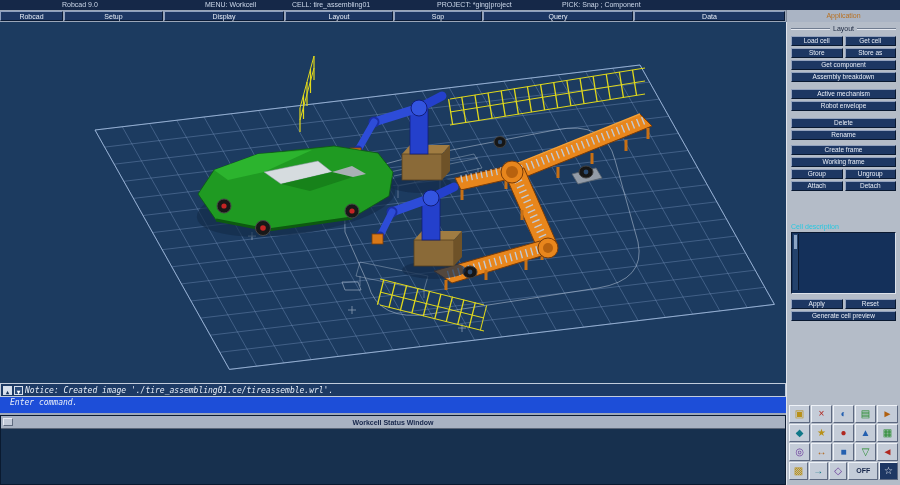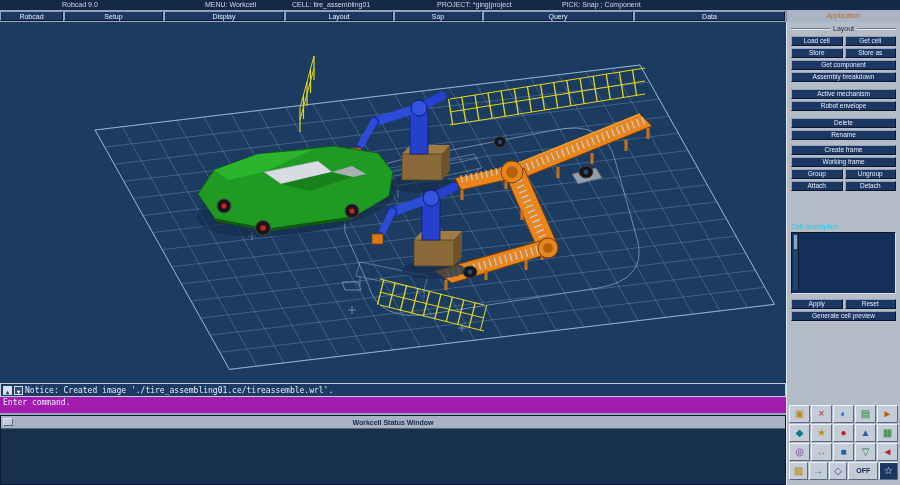--- a/index.html
+++ b/index.html
@@ -40,29 +40,29 @@
   .gap6{height:5px;}.gap4{height:3px;}.gap-big{height:30px;}
   .desc-label{font-size:7px;color:#28c8e0;margin:0 0 2px;}
   .desc-box{height:60px;background:#14305a;border:1px solid;border-color:#0a1830 #dde2ea #dde2ea #0a1830;
     position:relative;margin-bottom:5px;}
   .desc-scroll{position:absolute;left:1px;top:1px;width:5px;height:56px;background:#24426c;
     border-right:1px solid #0a1830;}
   .desc-thumb{position:absolute;left:1px;top:1px;width:3px;height:14px;background:#8ca4c4;}
   .desc-text{position:absolute;left:9px;top:2px;right:2px;bottom:2px;color:#dce4f0;font-size:7px;}
 
   
-  .msgarea{position:absolute;left:0;top:383px;width:786px;height:30px;background:#a21caf;
-    color:#e8eef8;font-family:"DejaVu Sans Mono",monospace;font-size:8px;}
+  .msgarea{position:absolute;left:0;top:383px;width:786px;height:30px;background:#1d4ed8;
+    color:#e8eef8;font-family:"DejaVu Sans Mono",monospace;font-size:8px;font-style:italic;}
   .msg1{height:14px;border:1px solid #c2ccdc;display:flex;align-items:center;gap:2px;
     padding:0 2px;box-sizing:border-box;background:#1d3a64;white-space:nowrap;overflow:hidden;}
   .msg-ico{width:9px;height:9px;border:1px solid #d8e0ec;font-size:6px;line-height:9px;
     text-align:center;box-sizing:border-box;flex:0 0 auto;}
   .msg-ico.up{background:#d8e0ec;color:#1a345a;}
   .msg-ico.dn{background:#2a4a78;color:#fff;}
-  .msg2{padding:1px 3px;}
+  .msg2{padding:1px 10px;}
 
   
   .statuswin{position:absolute;left:0;top:415px;width:786px;height:70px;background:#17304e;
     border:1px solid #0a1a30;box-sizing:border-box;}
   .status-tb{height:12px;background:#a8b2c2;display:flex;align-items:center;justify-content:center;
     position:relative;border-bottom:1px solid #5a6678;}
   .status-tb .ttl{font-size:7px;font-weight:bold;color:#15254a;}
   .status-menu-box{position:absolute;left:2px;top:2px;width:10px;height:8px;background:#c2cad8;
     border:1px solid;border-color:#e8ecf4 #606c80 #606c80 #e8ecf4;box-sizing:border-box;}
   .status-body{height:56px;}

